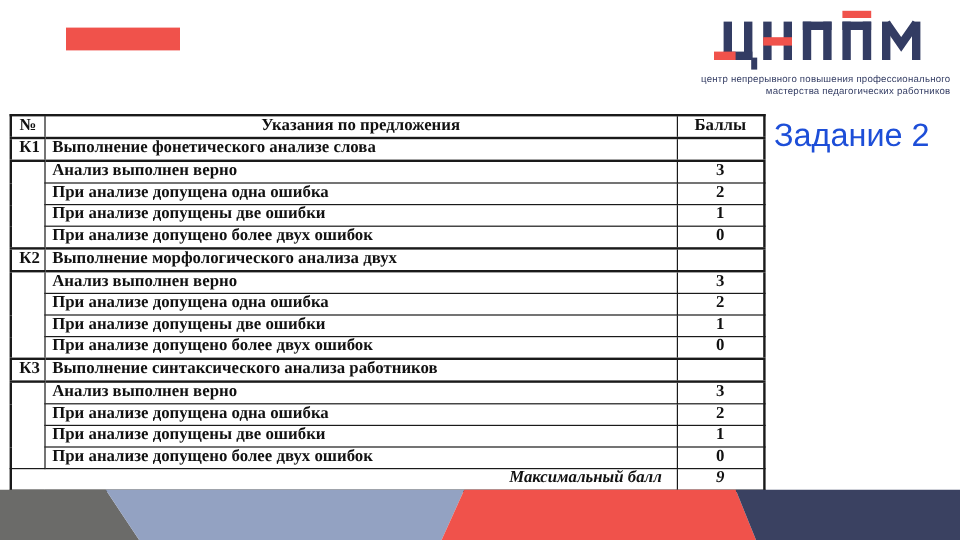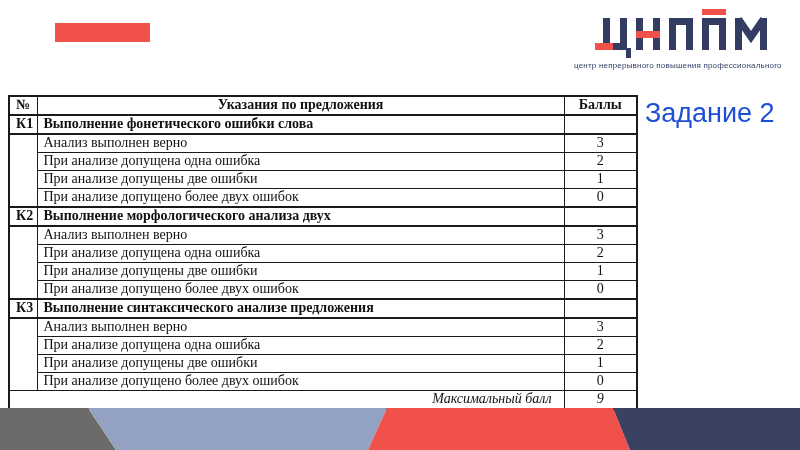--- a/index.html
+++ b/index.html
@@ -12,21 +12,21 @@
   }
   
   .red-accent {
     position: absolute; left: 55px; top: 23px;
     width: 95px; height: 19px;
     background: #f0524b;
   }
   
   .logo {
     position: absolute; right: 8px; top: 6px;
-    width: 218px; text-align: left;
+    width: 218px; text-align: right;
     color: #333c63;
   }
   .logo svg { display: block; margin: 0 auto; }
   .logo .tagline {
     font-family: "Liberation Sans", sans-serif;
     font-size: 8px; line-height: 10px;
     color: #333c63; letter-spacing: 0.2px;
   }
   
   .task-label {
@@ -45,21 +45,21 @@
   }
   .score-table col.c-num   { width: 28px; }
   .score-table col.c-main  { width: 527px; }
   .score-table col.c-score { width: 73px; }
   .score-table th, .score-table td {
     border: 1px solid #1a1a1a;
     height: 17px;
     padding: 0 6px;
     line-height: 1.05;
     white-space: nowrap; overflow: hidden;
-    font-weight: normal;
+    font-weight: bold;
   }
   .score-table tr.head th {
     font-weight: bold; text-align: center;
     border-bottom: 2px solid #1a1a1a;
   }
   .score-table tr.section td {
     font-weight: bold;
     border-top: 2px solid #1a1a1a;
     border-bottom: 2px solid #1a1a1a;
   }
@@ -102,41 +102,42 @@
       <rect x="107" y="3" width="24" height="6" fill="#f0524b"></rect>
       <rect x="107" y="12" width="24" height="7" fill="#333c63"></rect>
       <rect x="107" y="12" width="7" height="32" fill="#333c63"></rect>
       <rect x="124" y="12" width="7" height="32" fill="#333c63"></rect>
 
       <rect x="140" y="12" width="7" height="32" fill="#333c63"></rect>
       <rect x="165" y="12" width="7" height="32" fill="#333c63"></rect>
       <path d="M143.5,13 L156,31 L168.5,13" stroke="#333c63" stroke-width="7" fill="none"></path>
     </svg>
     <div class="tagline">центр непрерывного повышения профессионального</div>
+    <div class="tagline">мастерства педагогических работников</div>
   </div>
 
   <div class="task-label">Задание 2</div>
 
   <table class="score-table">
     <colgroup>
         <col class="c-num">
         <col class="c-main">
         <col class="c-score">
       </colgroup>
 
     <tbody>
         <tr class="head">
       <th>№</th>
       <th>Указания по предложения</th>
       <th>Баллы</th>
     </tr>
 
     <tr class="section">
       <td class="num">К1</td>
-      <td>Выполнение фонетического ошибки слова</td>
+      <td>Выполнение фонетического анализе слова</td>
       <td class="score"></td>
     </tr>
     <tr>
       <td class="num" rowspan="4"></td>
       <td>Анализ выполнен верно</td>
       <td class="score">3</td>
     </tr>
     <tr>
       <td>При анализе допущена одна ошибка</td>
       <td class="score">2</td>
@@ -168,21 +169,21 @@
       <td>При анализе допущены две ошибки</td>
       <td class="score">1</td>
     </tr>
     <tr>
       <td>При анализе допущено более двух ошибок</td>
       <td class="score">0</td>
     </tr>
 
     <tr class="section">
       <td class="num">К3</td>
-      <td>Выполнение синтаксического анализе предложения</td>
+      <td>Выполнение синтаксического анализа работников</td>
       <td class="score"></td>
     </tr>
     <tr>
       <td class="num" rowspan="4"></td>
       <td>Анализ выполнен верно</td>
       <td class="score">3</td>
     </tr>
     <tr>
       <td>При анализе допущена одна ошибка</td>
       <td class="score">2</td>

